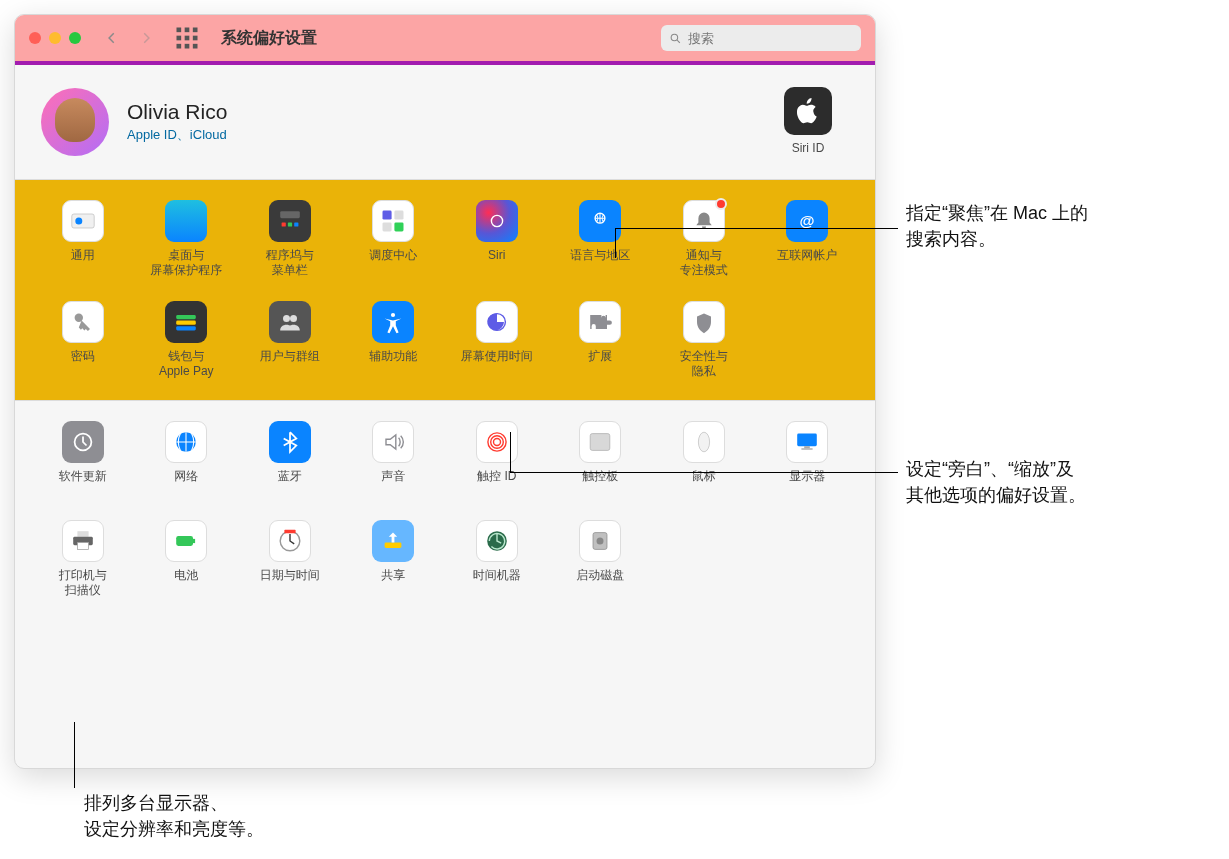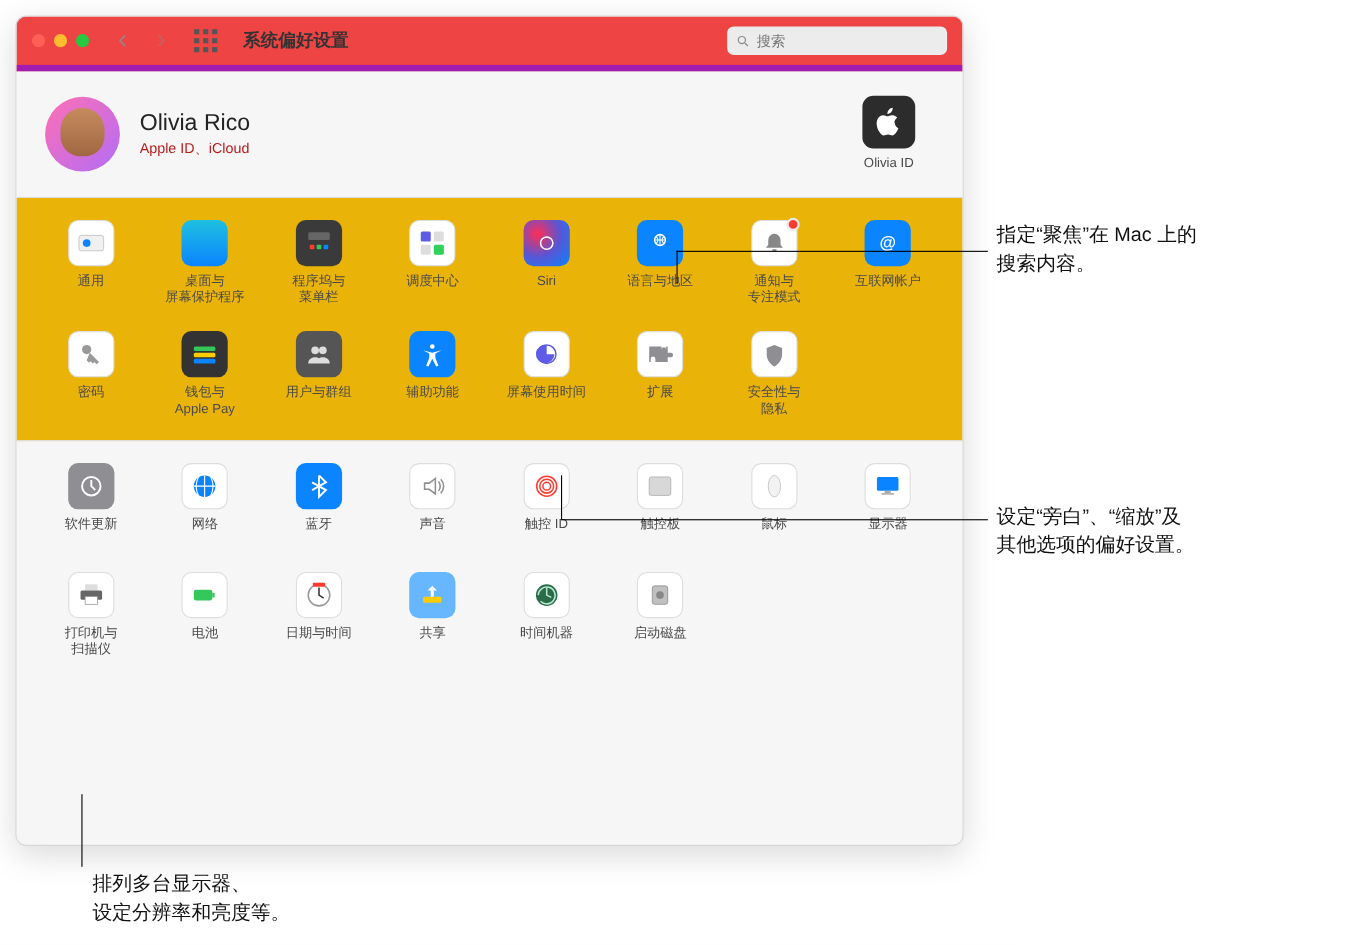--- a/index.html
+++ b/index.html
@@ -16,22 +16,22 @@
     border:1px solid #d8d8d8;
     border-radius:10px;
     box-shadow:0 8px 30px rgba(0,0,0,.15);
     display:flex; flex-direction:column;
     overflow:hidden;
   }
   .titlebar {
     height:50px; flex:0 0 50px;
     display:flex; align-items:center;
     padding:0 14px;
-    border-bottom:6px solid #a21caf;
-    background:#ef4444;
+    border-bottom:4px solid #a21caf;
+    background:#fca5a5;
     gap:8px;
   }
   .traffic { display:flex; gap:8px; margin-right:10px;}
   .tdot { width:12px; height:12px; border-radius:50%;}
   .r{background:#ff5f57;} .y{background:#febc2e;} .g{background:#28c840;}
   .nav-arrow { width:26px; height:26px; display:flex; align-items:center; justify-content:center; color:#777; border-radius:5px;}
   .nav-arrow svg{width:14px;height:14px;stroke:#8a8a8a;}
   .nav-arrow.disabled{opacity:.45;}
   .grid-btn{width:28px;height:28px;display:flex;align-items:center;justify-content:center;color:#555;margin-left:6px;margin-right:6px;}
   .title { font-size:16px; font-weight:600; color:#333; margin-left:6px;}
@@ -58,21 +58,21 @@
     width:68px;height:68px;border-radius:50%;
     background:linear-gradient(135deg,#ff6fb5,#b26df7);
     position:relative; flex-shrink:0;
   }
   .avatar::after{
     content:""; position:absolute; left:50%; top:48%; transform:translate(-50%,-50%);
     width:40px;height:44px;border-radius:20px 20px 18px 18px;
     background:linear-gradient(#c78a5e,#a06842);
   }
   .acct-text .name{font-size:21px;font-weight:500;color:#232323;}
-  .acct-text .sub{font-size:13px;color:#b91c1c;margin-top:2px;}
+  .acct-text .sub{font-size:13px;color:#0369a1;margin-top:2px;}
   .account-right{margin-left:auto;display:flex;gap:26px;}
   .tile{ width:82px; display:flex; flex-direction:column; align-items:center; gap:6px; cursor:pointer;}
   .tile .ic{ width:48px;height:48px;border-radius:10px;background:#333;display:flex;align-items:center;justify-content:center;}
   .tile .lbl{ font-size:12px; color:#4a4a4a; text-align:center; line-height:1.3;}
 
   .section { display:grid; grid-template-columns:repeat(8,1fr); padding:20px 16px; row-gap:22px;}
   .section.alt{ background:#eab308; border-bottom:1px solid #dcdcdc;}
   .cell{ display:flex; flex-direction:column; align-items:center; gap:6px; cursor:pointer;}
   .cell .ic{ width:42px;height:42px;border-radius:9px;display:flex;align-items:center;justify-content:center;position:relative;}
   .cell .lbl{ font-size:12px;color:#4a4a4a;text-align:center;line-height:1.3;min-height:2.4em;}
@@ -134,21 +134,21 @@
       <div class="name">Olivia Rico</div>
       <div class="sub">Apple ID、iCloud</div>
     </div>
     <div class="account-right">
       <div class="tile">
         <div class="ic" style="background:#2c2c2c">
           <svg viewBox="0 0 24 24" fill="#fff">
               <path d="M16.4 12.5c0-2.6 2.1-3.8 2.2-3.9-1.2-1.8-3.1-2-3.7-2-1.6-.2-3.1.9-3.9.9s-2-.9-3.4-.9C5.9 6.7 4.3 7.7 3.4 9.3c-1.8 3.2-.5 7.9 1.3 10.5.9 1.3 1.9 2.7 3.3 2.6 1.3-.1 1.8-.8 3.4-.8s2 .8 3.4.8 2.3-1.3 3.2-2.6c1-1.5 1.4-2.9 1.5-3 0 0-2.8-1.1-2.8-4.3M14 4.2c.7-.9 1.2-2.1 1-3.3-1 0-2.3.7-3 1.6-.7.8-1.2 2-1.1 3.2 1.2.1 2.3-.6 3.1-1.5"></path>
             </svg>
         </div>
-        <div class="lbl">Olivia ID</div>
+        <div class="lbl">Siri ID</div>
       </div>
     </div>
   </div>
 
   <div class="section alt" id="sec1">
       <div class="cell">
         <div class="ic" style="background: rgb(255, 255, 255); border: 1px solid rgb(221, 221, 221);">
           <svg viewBox="0 0 40 40">
             <rect x="4" y="10" width="32" height="20" rx="3" fill="#f0f0f0" stroke="#bbb"></rect>
             <circle cx="14" cy="20" r="5" fill="#0a84ff"></circle>

